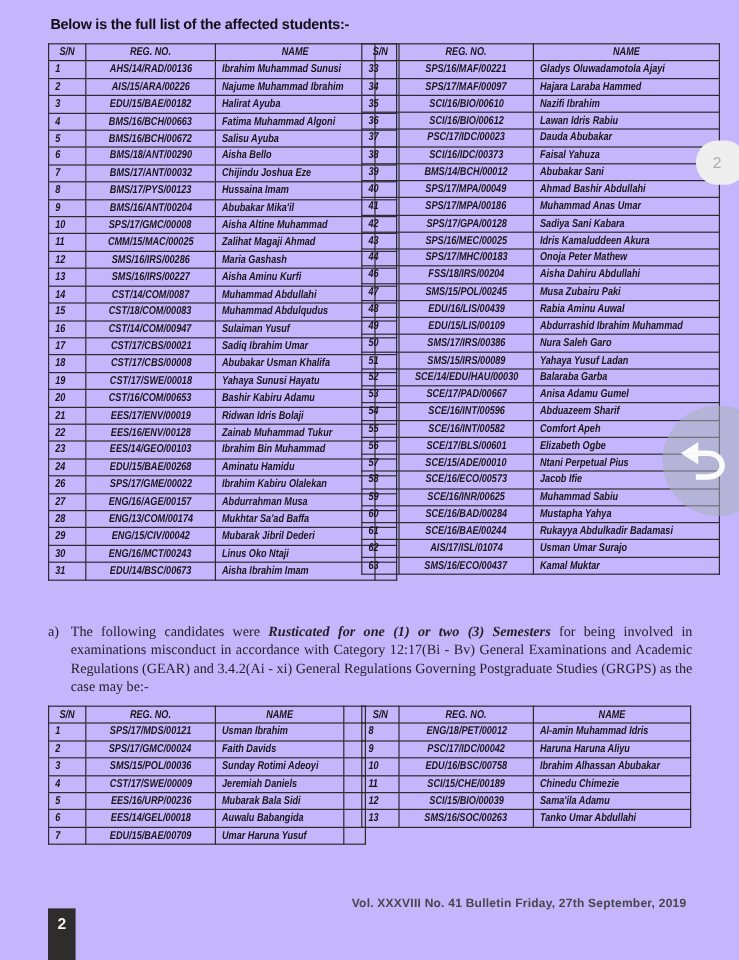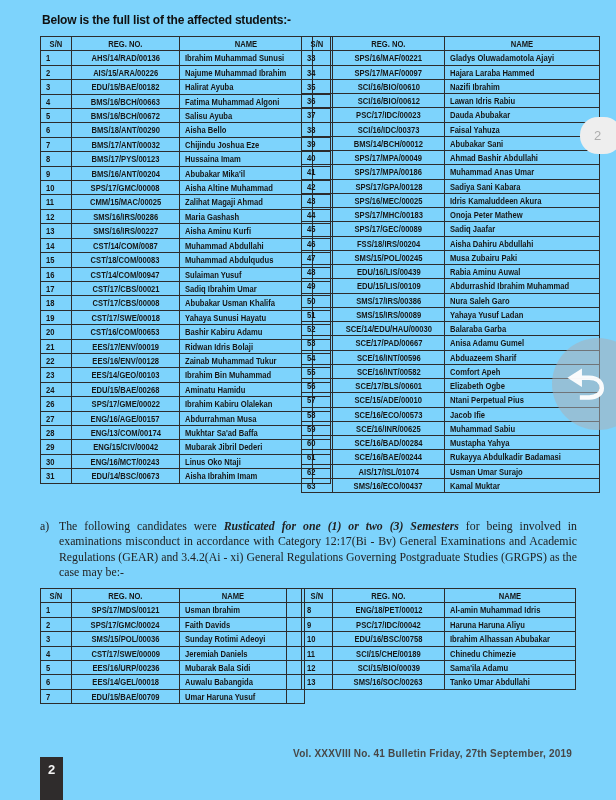--- a/index.html
+++ b/index.html
@@ -1,28 +1,28 @@
 <!DOCTYPE html>
 <html><head>
 <meta charset="utf-8">
 <style>
   html,body{margin:0;padding:0;background:#e9e9e9;}
   .page{
     position:relative;width:616px;height:800px;margin:0 auto;
-    background:#7dd3fc;overflow:hidden;
+    background:#c4b5fd;overflow:hidden;
     font-family:"Liberation Sans",sans-serif;
   }
   .intro{
     position:absolute;left:42px;top:13px;
     font-weight:700;font-size:12px;letter-spacing:-0.2px;color:#101010;
   }
   
   table.tbl{
     position:absolute;border-collapse:collapse;table-layout:fixed;
-    font-weight:700;font-size:9.5px;color:#161616;
+    font-weight:700;font-size:9.5px;color:#161616;font-style:italic;
   }
   .tbl td,.tbl th{
     border:1px solid #2c2c2c;overflow:hidden;white-space:nowrap;
     padding:0;height:13.4px;line-height:13.4px;
   }
   .tbl th{text-align:center;}
   .tbl td span,.tbl th span{display:inline-block;transform:scaleX(.8);}
   .tbl th span{transform-origin:50% 50%;}
   .tbl td.sn span{transform-origin:0 50%;margin-left:5px;}
   .tbl td.reg{text-align:center;}
@@ -336,25 +336,20 @@
           <td class="sn"><span>43</span></td>
           <td class="reg"><span>SPS/16/MEC/00025</span></td>
           <td class="nm"><span>Idris Kamaluddeen Akura</span></td>
         </tr>
         <tr>
           <td class="sn"><span>44</span></td>
           <td class="reg"><span>SPS/17/MHC/00183</span></td>
           <td class="nm"><span>Onoja Peter Mathew</span></td>
         </tr>
         <tr>
-          <td class="sn"><span>45</span></td>
-          <td class="reg"><span>SPS/17/GEC/00089</span></td>
-          <td class="nm"><span>Sadiq Jaafar</span></td>
-        </tr>
-        <tr>
           <td class="sn"><span>46</span></td>
           <td class="reg"><span>FSS/18/IRS/00204</span></td>
           <td class="nm"><span>Aisha Dahiru Abdullahi</span></td>
         </tr>
         <tr>
           <td class="sn"><span>47</span></td>
           <td class="reg"><span>SMS/15/POL/00245</span></td>
           <td class="nm"><span>Musa Zubairu Paki</span></td>
         </tr>
         <tr>

